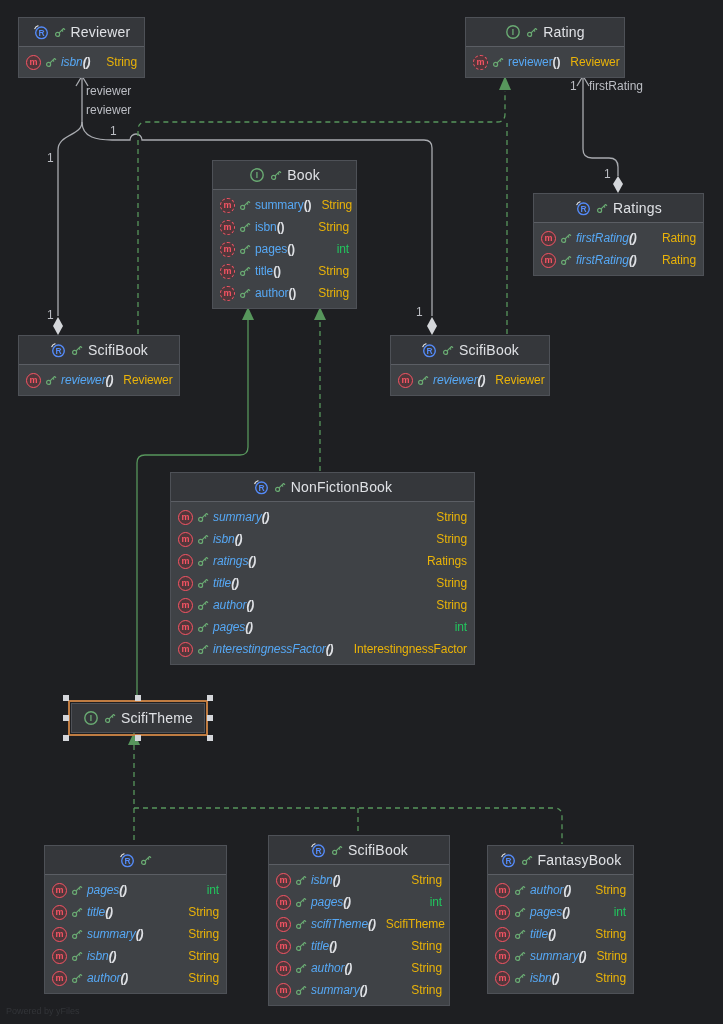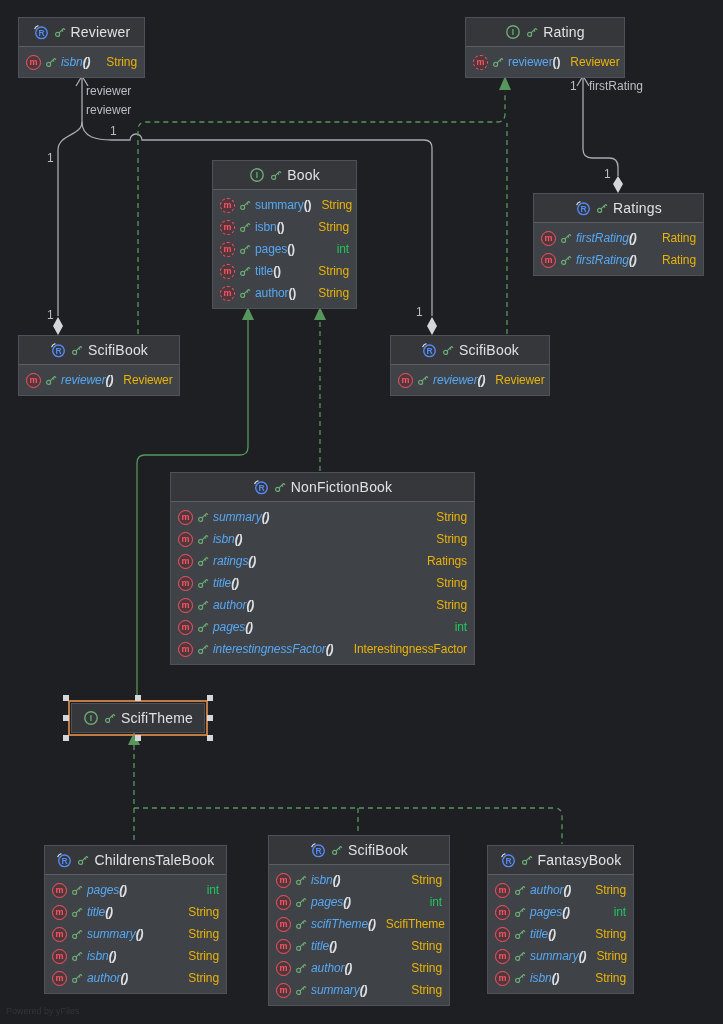--- a/index.html
+++ b/index.html
@@ -445,21 +445,20 @@
             <text x="8.5" y="11.8" font-size="8.5" font-weight="bold" fill="#548af7" text-anchor="middle">R</text>
             <path d="M1.6 5.2 A5.2 5.2 0 0 1 5.4 1.6" stroke="#dfe1e5" stroke-width="1.2" fill="none"></path>
           </svg>
         </span>
         <span class="kicon">
           <svg width="12" height="12" viewBox="0 0 12 12">
             <circle cx="3.6" cy="8.4" r="2" fill="none" stroke="#6aab73" stroke-width="1.2"></circle>
             <path d="M5.1 6.9 L9.6 2.4 M9.6 2.4 L11 3.8 M7.8 4.2 L9.1 5.5" stroke="#6aab73" stroke-width="1.2" fill="none"></path>
           </svg>
         </span>
-        <span class="ctitle">ChildrensTaleBook</span>
       </div>
       <div class="node-body">
         <div class="mrow">
           <span class="micon ">m</span>
           <span class="kicon">
             <svg width="12" height="12" viewBox="0 0 12 12">
               <circle cx="3.6" cy="8.4" r="2" fill="none" stroke="#6aab73" stroke-width="1.2"></circle>
               <path d="M5.1 6.9 L9.6 2.4 M9.6 2.4 L11 3.8 M7.8 4.2 L9.1 5.5" stroke="#6aab73" stroke-width="1.2" fill="none"></path>
             </svg>
           </span>

